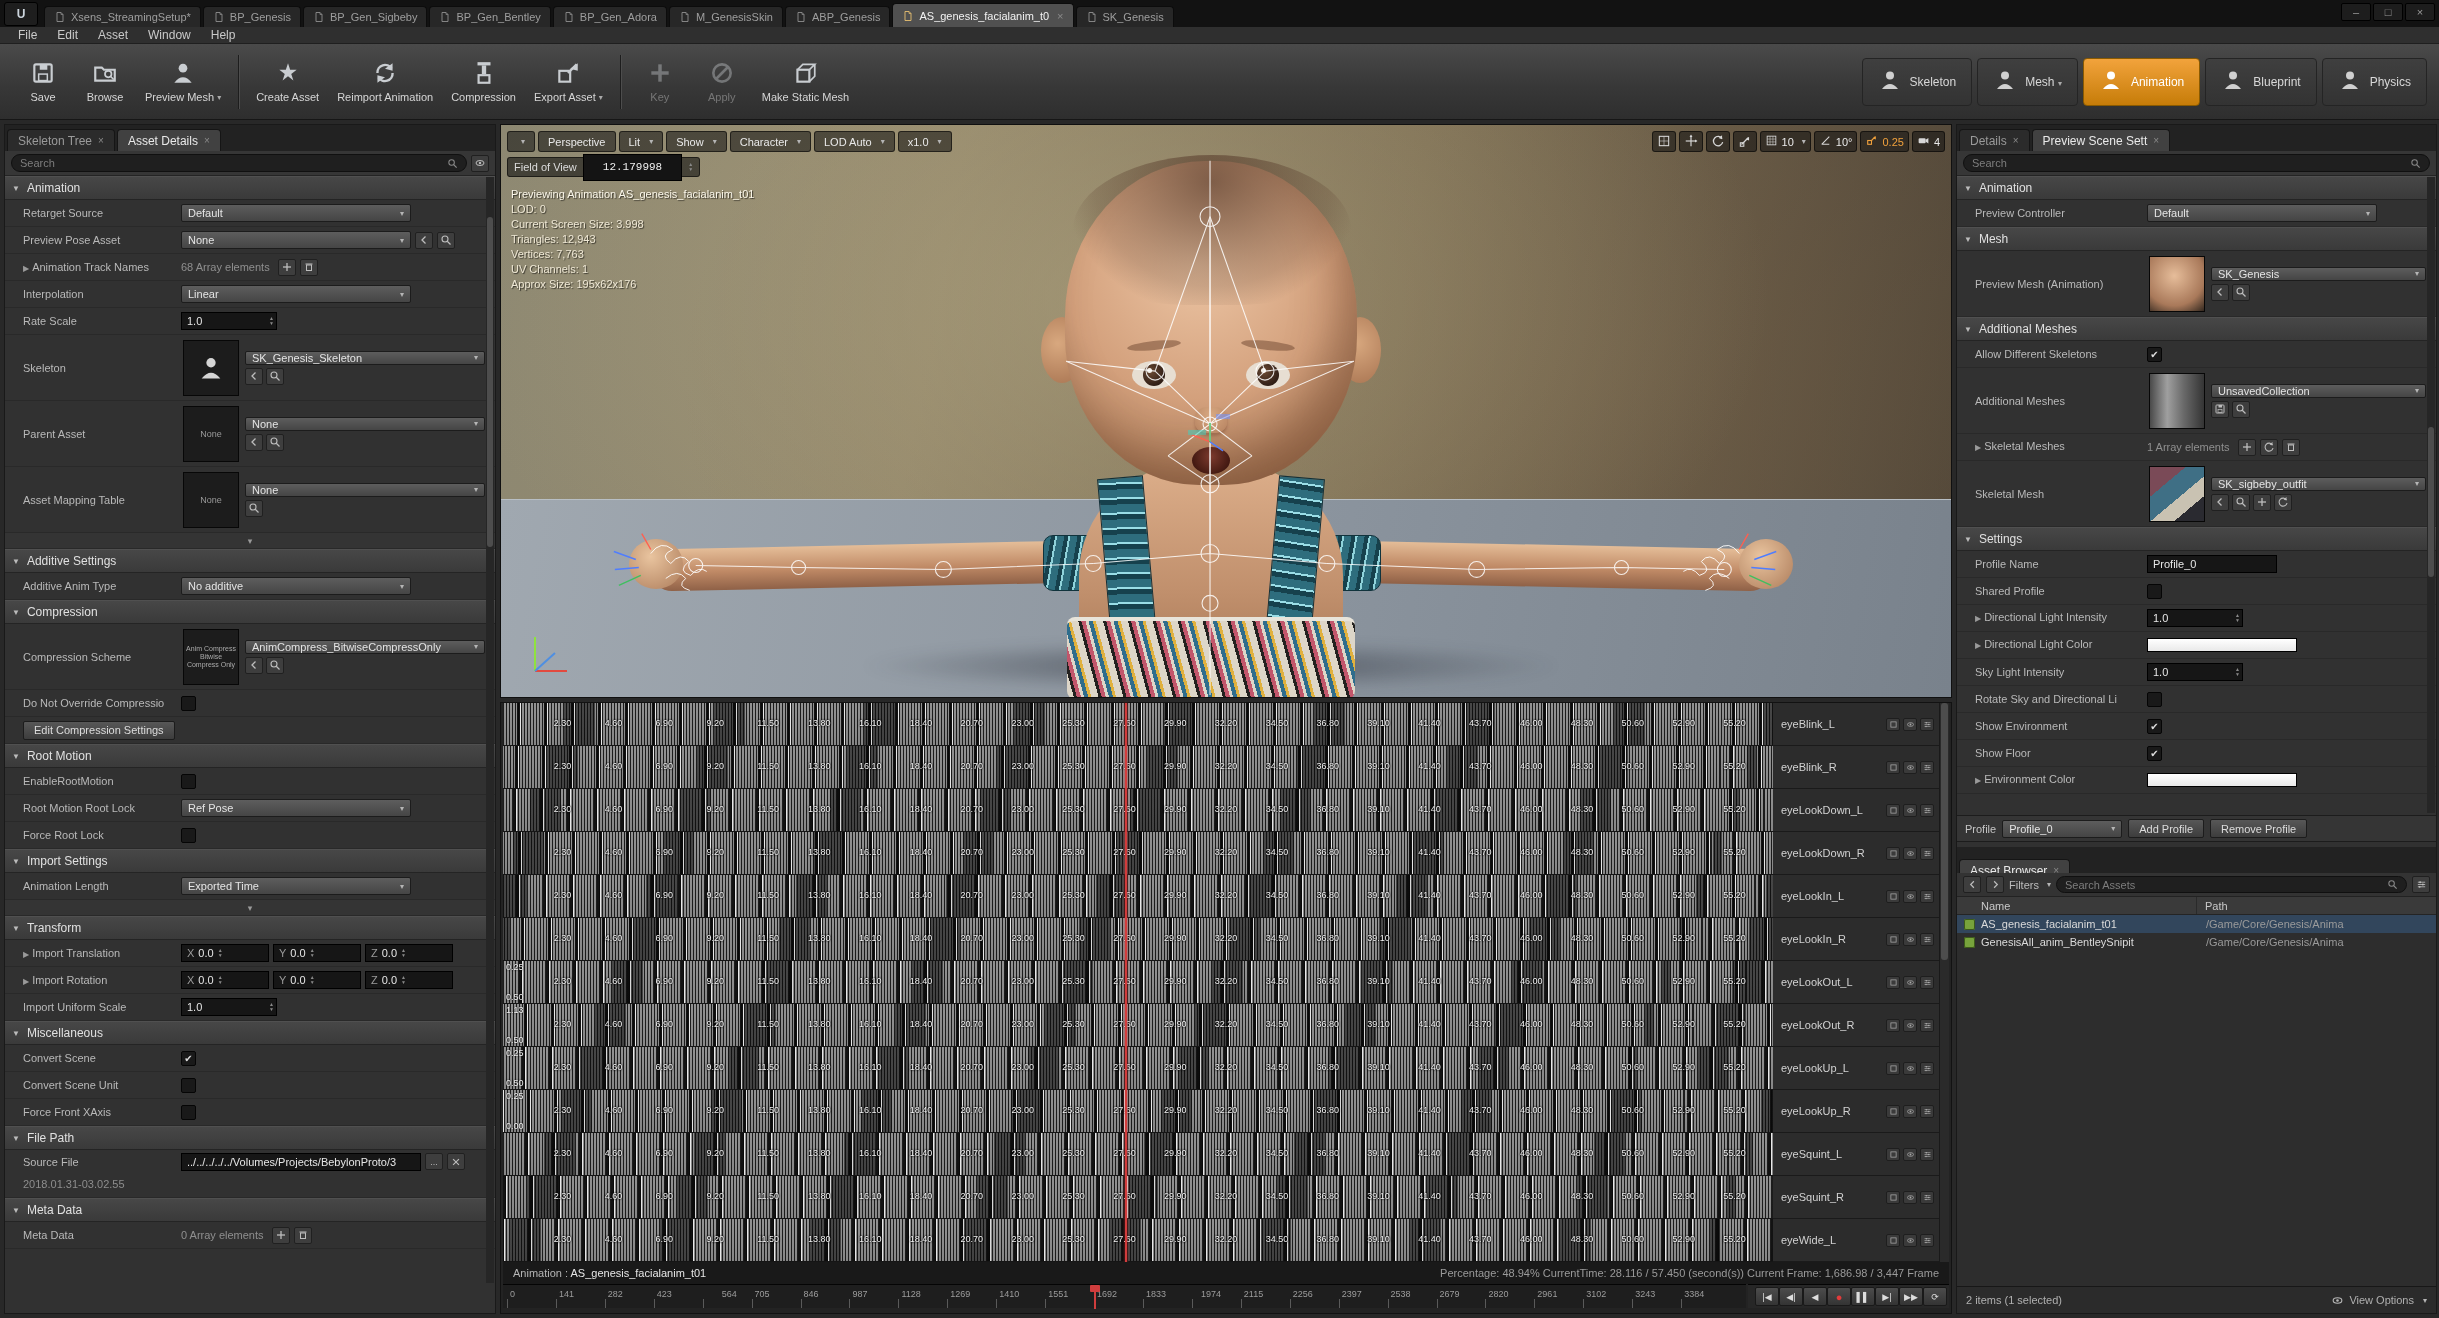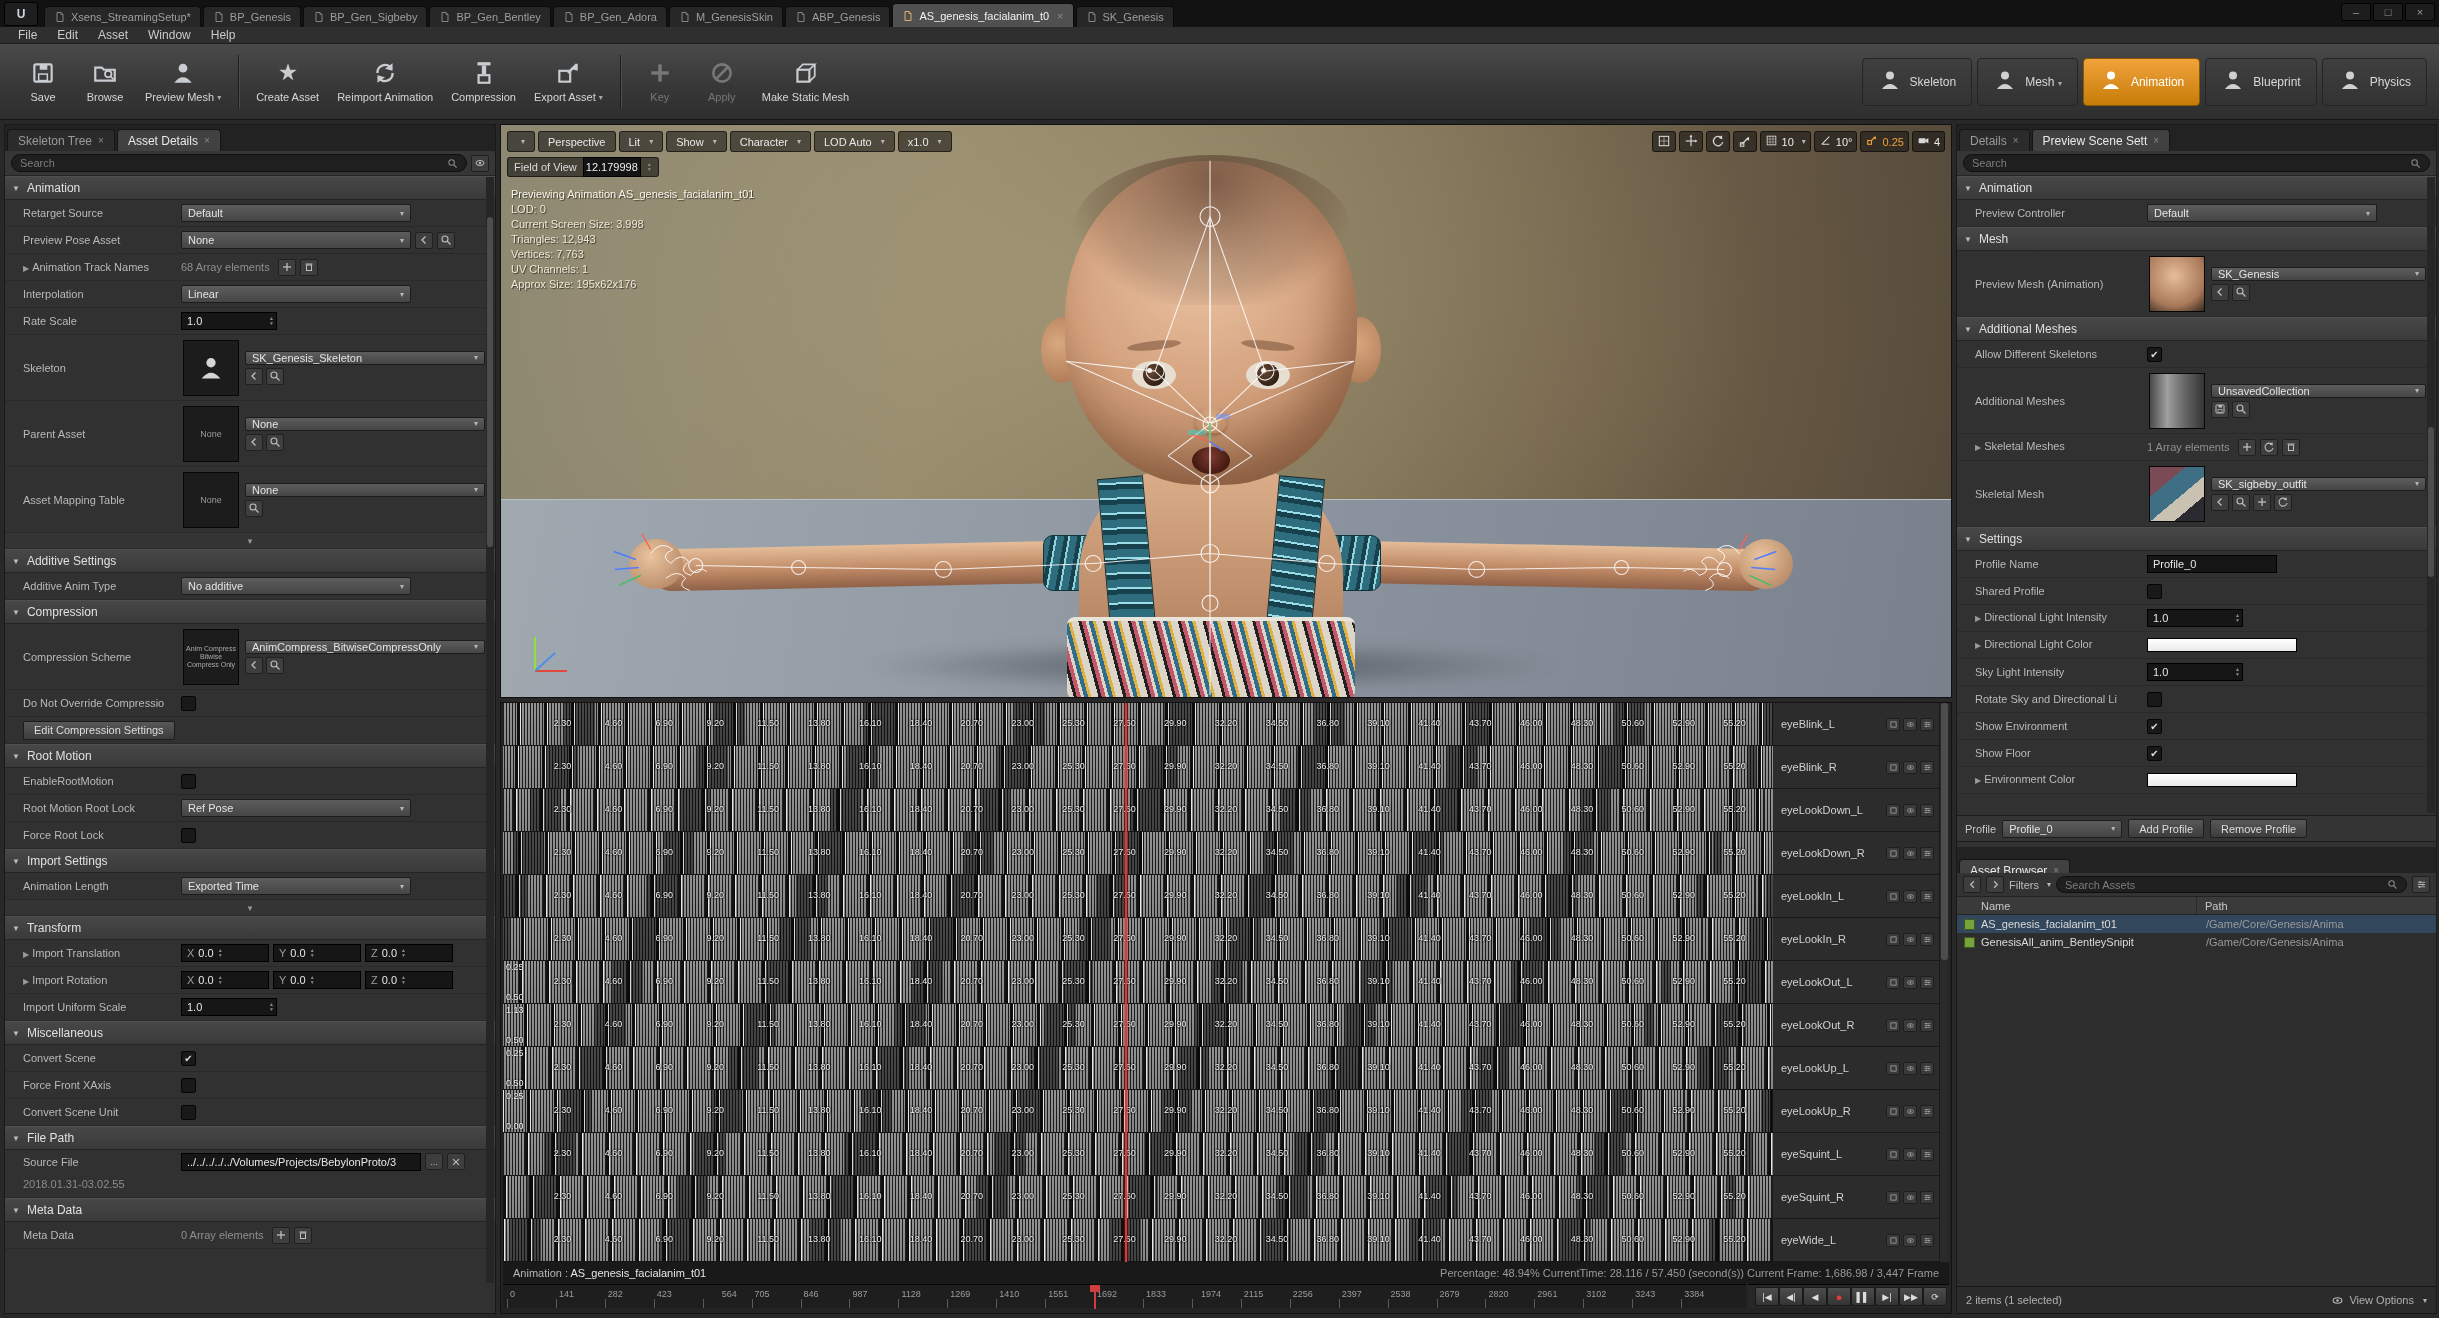--- a/index.html
+++ b/index.html
@@ -110,21 +110,21 @@
 .nose{position:absolute;left:694px;top:282px;width:32px;height:26px;border-radius:40%;background:radial-gradient(circle at 50% 30%,#d8a982,#b5815f);box-shadow:0 3px 3px rgba(118,68,44,.4);}
 .mouth{position:absolute;left:691px;top:322px;width:38px;height:27px;border-radius:50%;background:radial-gradient(circle at 50% 35%,#7c3a2e,#441a12 72%);}
 .bones{position:absolute;inset:0;width:100%;height:100%;}
 .gizmo{position:absolute;left:14px;bottom:8px;}
 .vp-toolbar{position:absolute;top:6px;left:6px;display:flex;gap:3px;}
 .vp-btn{height:21px;padding:0 9px;background:rgba(16,16,16,.55);border:1px solid rgba(0,0,0,.55);border-radius:3px;color:#e9e9e9;font-size:11px;display:flex;align-items:center;gap:5px;white-space:nowrap;}
 .vp-right{position:absolute;top:6px;right:6px;display:flex;gap:3px;}
 .vp-ic{height:21px;min-width:23px;padding:0 4px;background:rgba(16,16,16,.55);border:1px solid rgba(0,0,0,.55);border-radius:3px;color:#e9e9e9;font-size:11px;display:flex;align-items:center;gap:4px;}
 .vp-ic.accent{color:#f0a13c;}
 .fov{position:absolute;top:32px;left:6px;height:20px;display:flex;align-items:center;gap:6px;background:rgba(16,16,16,.6);border:1px solid rgba(0,0,0,.55);border-radius:3px;padding:0 6px;color:#dcdcdc;font-size:11px;}
-.fov-val{background:#141414;border:1px solid #000;padding:0 2px;height:20px;display:flex;align-items:center;color:#eee;}
+.fov-val{background:#141414;border:1px solid #000;padding:0 19px;height:27px;display:flex;align-items:center;color:#eee;font-family:Liberation Mono, monospace;}
 .stats{position:absolute;top:62px;left:10px;color:#efe8d5;font-size:11px;line-height:15px;text-shadow:1px 1px 1px rgba(0,0,0,.6);}
 .stats .s0{color:#fbf7ea;}
 
 
 .timeline{position:absolute;left:0;top:578px;width:1452px;height:612px;background:#232323;border:1px solid #121212;}
 .tracks{position:absolute;left:2px;top:0;right:2px;height:559px;overflow:hidden;}
 .trk{display:flex;height:43px;}
 .trk-curve{position:relative;width:1270px;border-bottom:1px solid #151515;overflow:hidden;
 background:
  repeating-linear-gradient(90deg,rgba(8,8,8,.85) 0 1px,transparent 1px 3px),
@@ -741,27 +741,27 @@
           <span class="tri">▼</span>
           <span>Miscellaneous</span>
         </div>
         <div class="prow">
           <div class="plabel">Convert Scene</div>
           <div class="pctrl">
             <div class="checkbox checked">✔</div>
           </div>
         </div>
         <div class="prow">
+          <div class="plabel">Convert Scene Unit</div>
+          <div class="pctrl">
+            <div class="checkbox"></div>
+          </div>
+        </div>
+        <div class="prow">
           <div class="plabel">Force Front XAxis</div>
-          <div class="pctrl">
-            <div class="checkbox"></div>
-          </div>
-        </div>
-        <div class="prow">
-          <div class="plabel">Convert Scene Unit</div>
           <div class="pctrl">
             <div class="checkbox"></div>
           </div>
         </div>
         <div class="cat">
           <span class="tri">▼</span>
           <span>File Path</span>
         </div>
         <div class="prow filerow">
           <div class="plabel">Source File</div>

